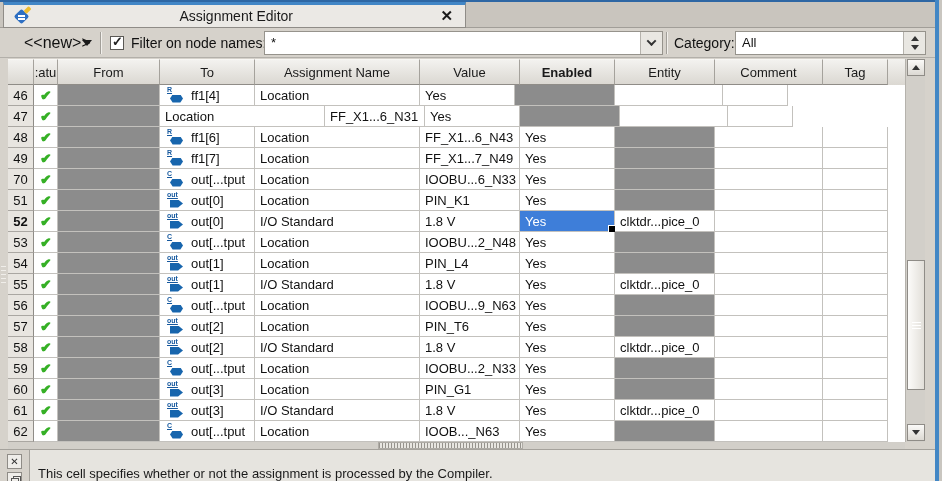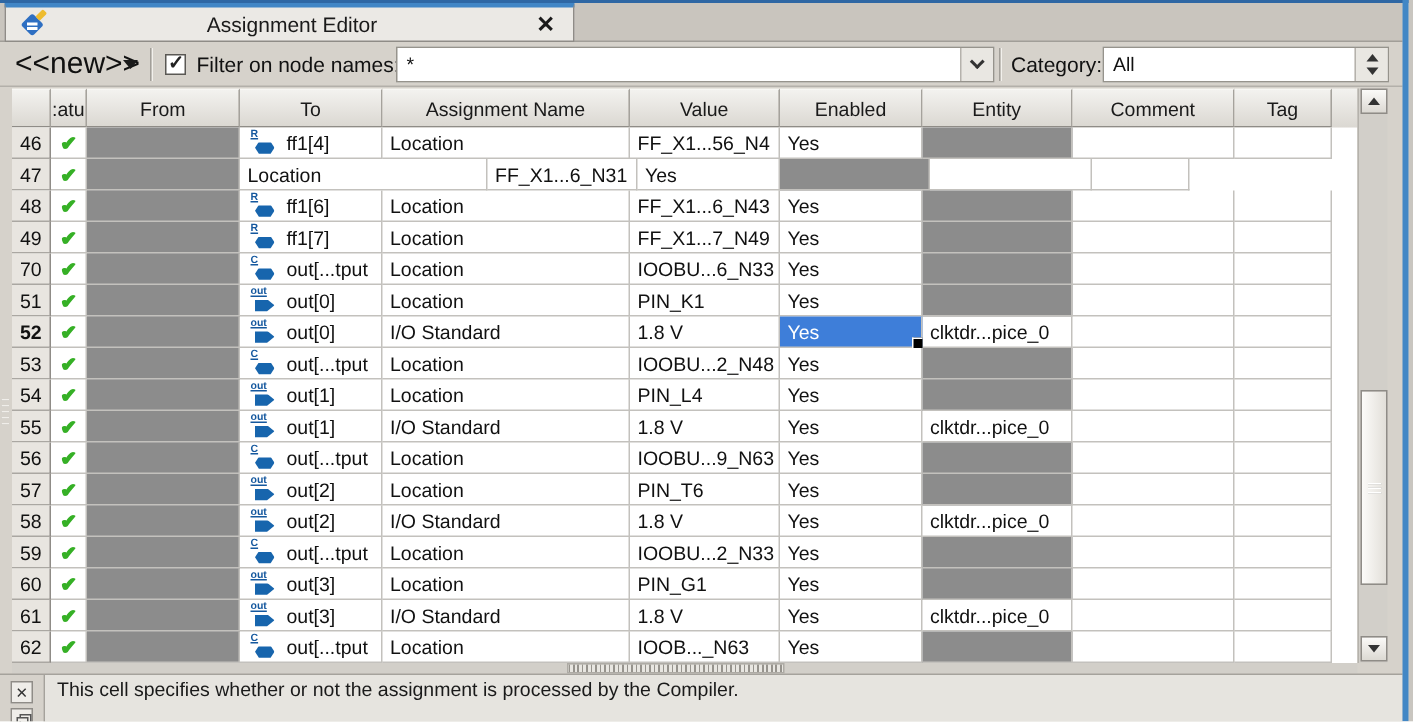--- a/index.html
+++ b/index.html
@@ -10,36 +10,36 @@
     font-family:"Liberation Sans", sans-serif; color:#111;
   }
   
   .top-line { position:absolute; left:0; top:0; width:942px; height:2px; background:#2e67a4; }
   .right-blue { position:absolute; left:935px; top:0; width:4px; height:481px; background:#4287c5; }
   .right-edge { position:absolute; left:939px; top:0; width:3px; height:481px; background:#c9c6c0; }
 
   
   .tabbar { position:absolute; left:0; top:2px; width:935px; height:26px; background:#c9c5be; border-bottom:1px solid #a19e98; }
   .tab {
-    position:absolute; left:3px; top:2px; width:380px; height:26px;
+    position:absolute; left:3px; top:2px; width:463px; height:26px;
     background:#ebe9e5; border:1px solid #8f8c87; border-top:3px solid #4186c6;
     display:flex; align-items:center; padding:0 10px;
   }
   .tab-icon { position:relative; width:18px; height:17px; flex-shrink:0; }
   .tab-icon .diamond { position:absolute; left:2px; top:3px; width:11px; height:11px; background:#2e6fc2; transform:rotate(45deg); border-radius:2px; }
   .tab-icon .l1, .tab-icon .l2 { position:absolute; left:4px; width:7px; height:2px; background:#fff; }
   .tab-icon .l1 { top:7px; } .tab-icon .l2 { top:10px; }
   .tab-icon .pencil { position:absolute; right:1px; top:0; width:7px; height:4px; background:#eebc2f; transform:rotate(-45deg); border-radius:1px; }
   .tab-title { flex:1; text-align:center; font-size:14px; color:#1a1a1a; }
   .tab-close { font-size:15px; font-weight:bold; color:#1a1a1a; margin-right:2px; cursor:default; }
 
   
   .toolbar { position:absolute; left:0; top:28px; width:935px; height:30px; background:#d6d2cb; border-bottom:1px solid #b3b0aa; }
   .toolbar > * { position:absolute; top:50%; transform:translateY(-50%); }
-  .tb-new { left:10px; font-size:20px; }
+  .tb-new { left:24px; font-size:16px; }
   .tb-caret { left:82px; width:0; height:0; border-left:5px solid transparent; border-right:5px solid transparent; border-top:6px solid #1a1a1a; }
   .tb-sep { width:2px; height:22px; border-left:1px solid #a29f99; border-right:1px solid #f2f0ec; }
   .sep1 { left:100px; } .sep2 { left:666px; }
   .tb-check { left:110px; width:14px; height:14px; background:#fff; border:1px solid #5a5854; }
   .tb-check .mark { position:absolute; left:1px; top:-3px; font-size:13px; font-weight:bold; color:#222; }
   .tb-filter-label { left:131px; font-size:14px; }
   .combo { height:24px; background:#fff; border:1px solid #96938c; display:flex; align-items:center; }
   .tb-filter-combo { left:264px; width:399px; }
   .tb-cat-label { left:674px; font-size:14px; }
   .tb-cat-combo { left:735px; width:191px; }
@@ -56,21 +56,21 @@
   .grip-strip i { display:block; height:1px; background:#a5a29c; border-bottom:1px solid #f0eeea; margin-bottom:3px; }
 
   
   .thead { position:absolute; left:8px; top:59px; height:26px; display:flex;border-radius:12px; }
   .hc {
     border-right:1px solid #a5a29c; border-bottom:1px solid #8f8c87; border-top:1px solid #f8f7f4;
     background:linear-gradient(#f3f2ef,#dbd8d2);
     font-size:13px; color:#1a1a1a; display:flex; align-items:center; justify-content:center;
     overflow:hidden; white-space:nowrap;
   }
-  .hc.bold { font-weight:normal; }
+  .hc.bold { font-weight:bold; }
 
   
   .tbody { position:absolute; left:8px; top:85px; width:897px; height:357px; background:#fff; }
   .row { display:flex; height:21px; }
   .td {
     border-right:1px solid #c3c1bd; border-bottom:1px solid #c3c1bd;
     font-size:13px; color:#111; display:flex; align-items:center;
     padding:0 5px; overflow:hidden; white-space:nowrap;
   }
   .c0 { width:26px; } .c1 { width:24px; } .c2 { width:102px; } .c3 { width:95px; }
@@ -99,21 +99,21 @@
   .thumb i { display:block; width:9px; margin:1px auto; height:1px; background:#96938d; border-bottom:1px solid #fff; }
 
   
   .hsb { position:absolute; left:8px; top:442px; width:897px; height:7px; background:#d2cfc9; }
   .hthumb { position:absolute; left:370px; top:0; width:145px; height:7px;
     background:repeating-linear-gradient(90deg,#96938d 0 1px,#e8e6e1 1px 3px); border:1px solid #aeaba5; }
 
   
   .bottom { position:absolute; left:0; top:449px; width:935px; height:32px; background:#d6d2cb; border-top:1px solid #a5a29c; }
   .msg-box { position:absolute; left:29px; top:0; width:906px; height:32px; background:#e6e4df; border-left:1px solid #a5a29c; }
-  .msg-text { padding:2px 0 0 8px; font-size:13px; color:#1a1a1a; white-space:nowrap; overflow:hidden; }
+  .msg-text { padding:16px 0 0 8px; font-size:13px; color:#1a1a1a; white-space:nowrap; overflow:hidden; }
   .mini { position:absolute; left:7px; width:15px; height:15px; border:1px solid #8f8c87; background:#efedе9; background:#efede9; display:flex; align-items:center; justify-content:center; font-size:10px; color:#333; }
   .mini.close-btn { top:4px; }
   .mini.dup-btn { top:22px; }
   .dup-glyph { position:relative; width:8px; height:8px; }
   .dup-glyph:before { content:""; position:absolute; left:2px; top:0; width:6px; height:6px; border:1px solid #555; }
   .dup-glyph:after { content:""; position:absolute; left:0; top:2px; width:6px; height:6px; border:1px solid #555; background:#efede9; }
 </style>
 </head>
 <body>
 
@@ -191,21 +191,20 @@
       </div>
       <div class="td c2 gray"></div>
       <div class="td c3">
         <span class="nodeicon icon-register">
           <span class="lbl">R</span>
             <span class="shape"></span>
         </span>
         <span>ff1[4]</span>
       </div>
       <div class="td c4">Location</div>
-      <div class="td c5">FF_X1...56_N4</div>
       <div class="td c6">
         <span>Yes</span>
       </div>
       <div class="td c7 gray"></div>
       <div class="td c8"></div>
       <div class="td c9"></div>
       <div class="td c10"></div>
     </div>
 
     <div class="row">

